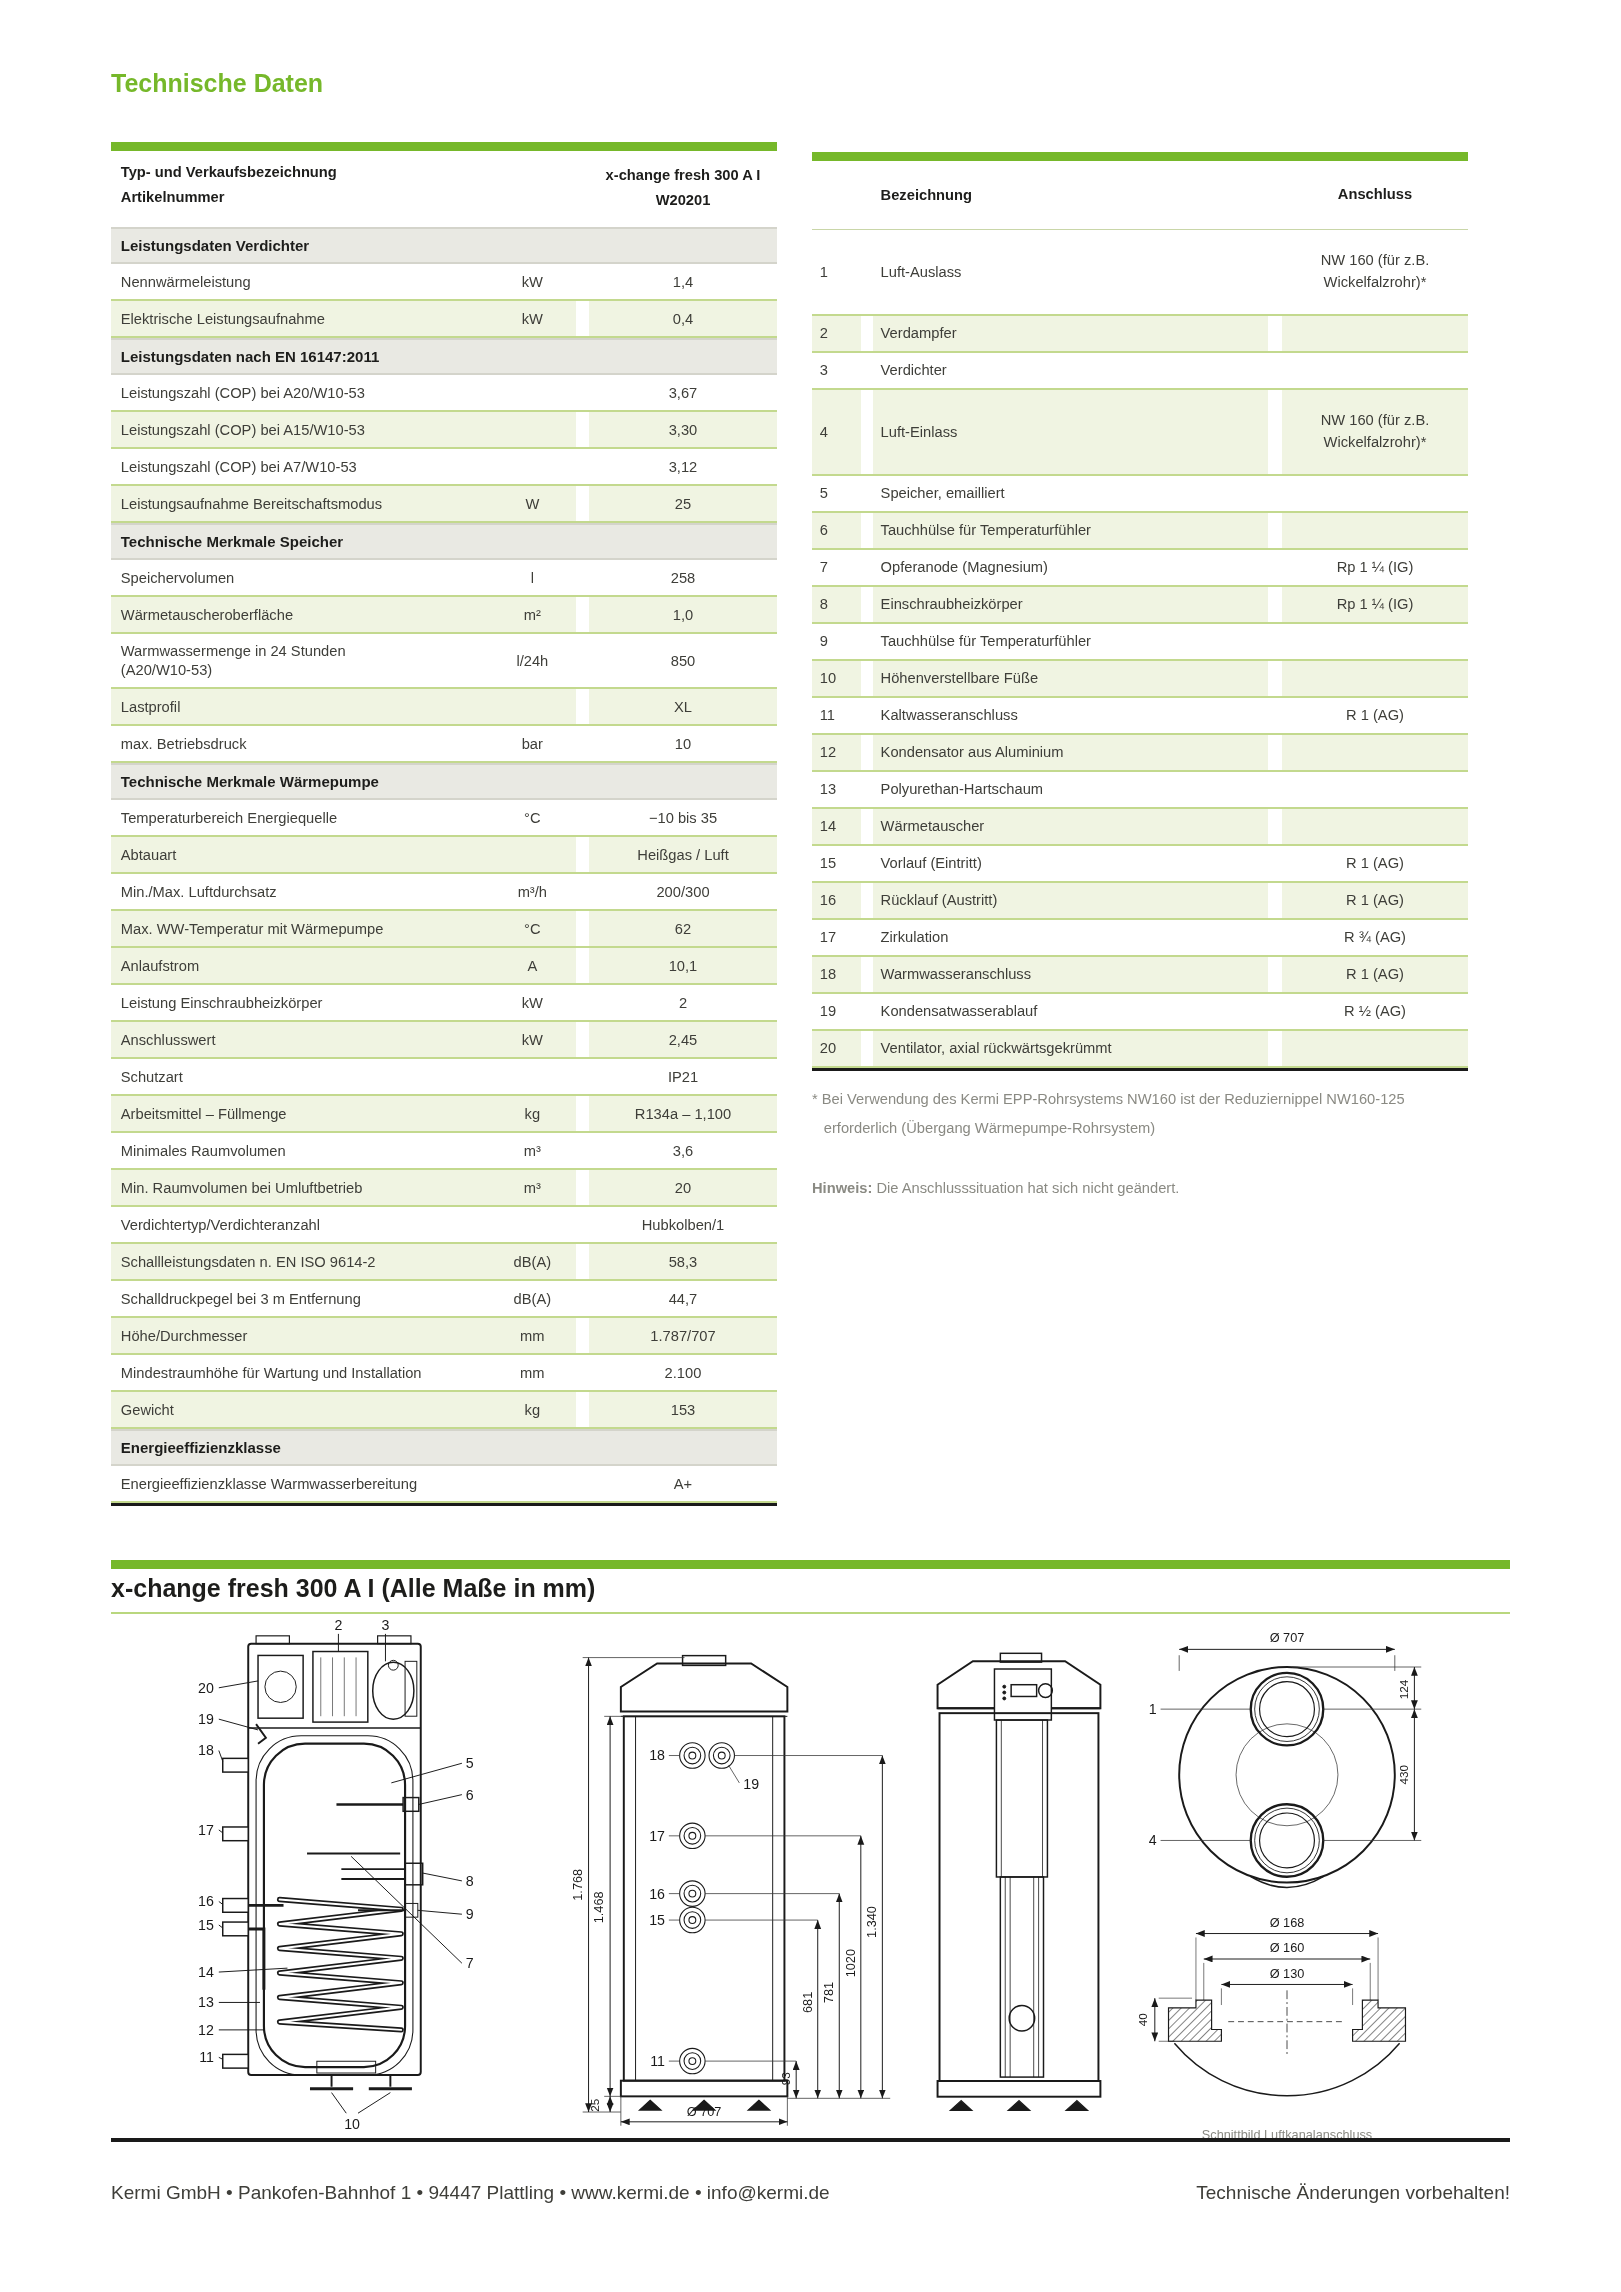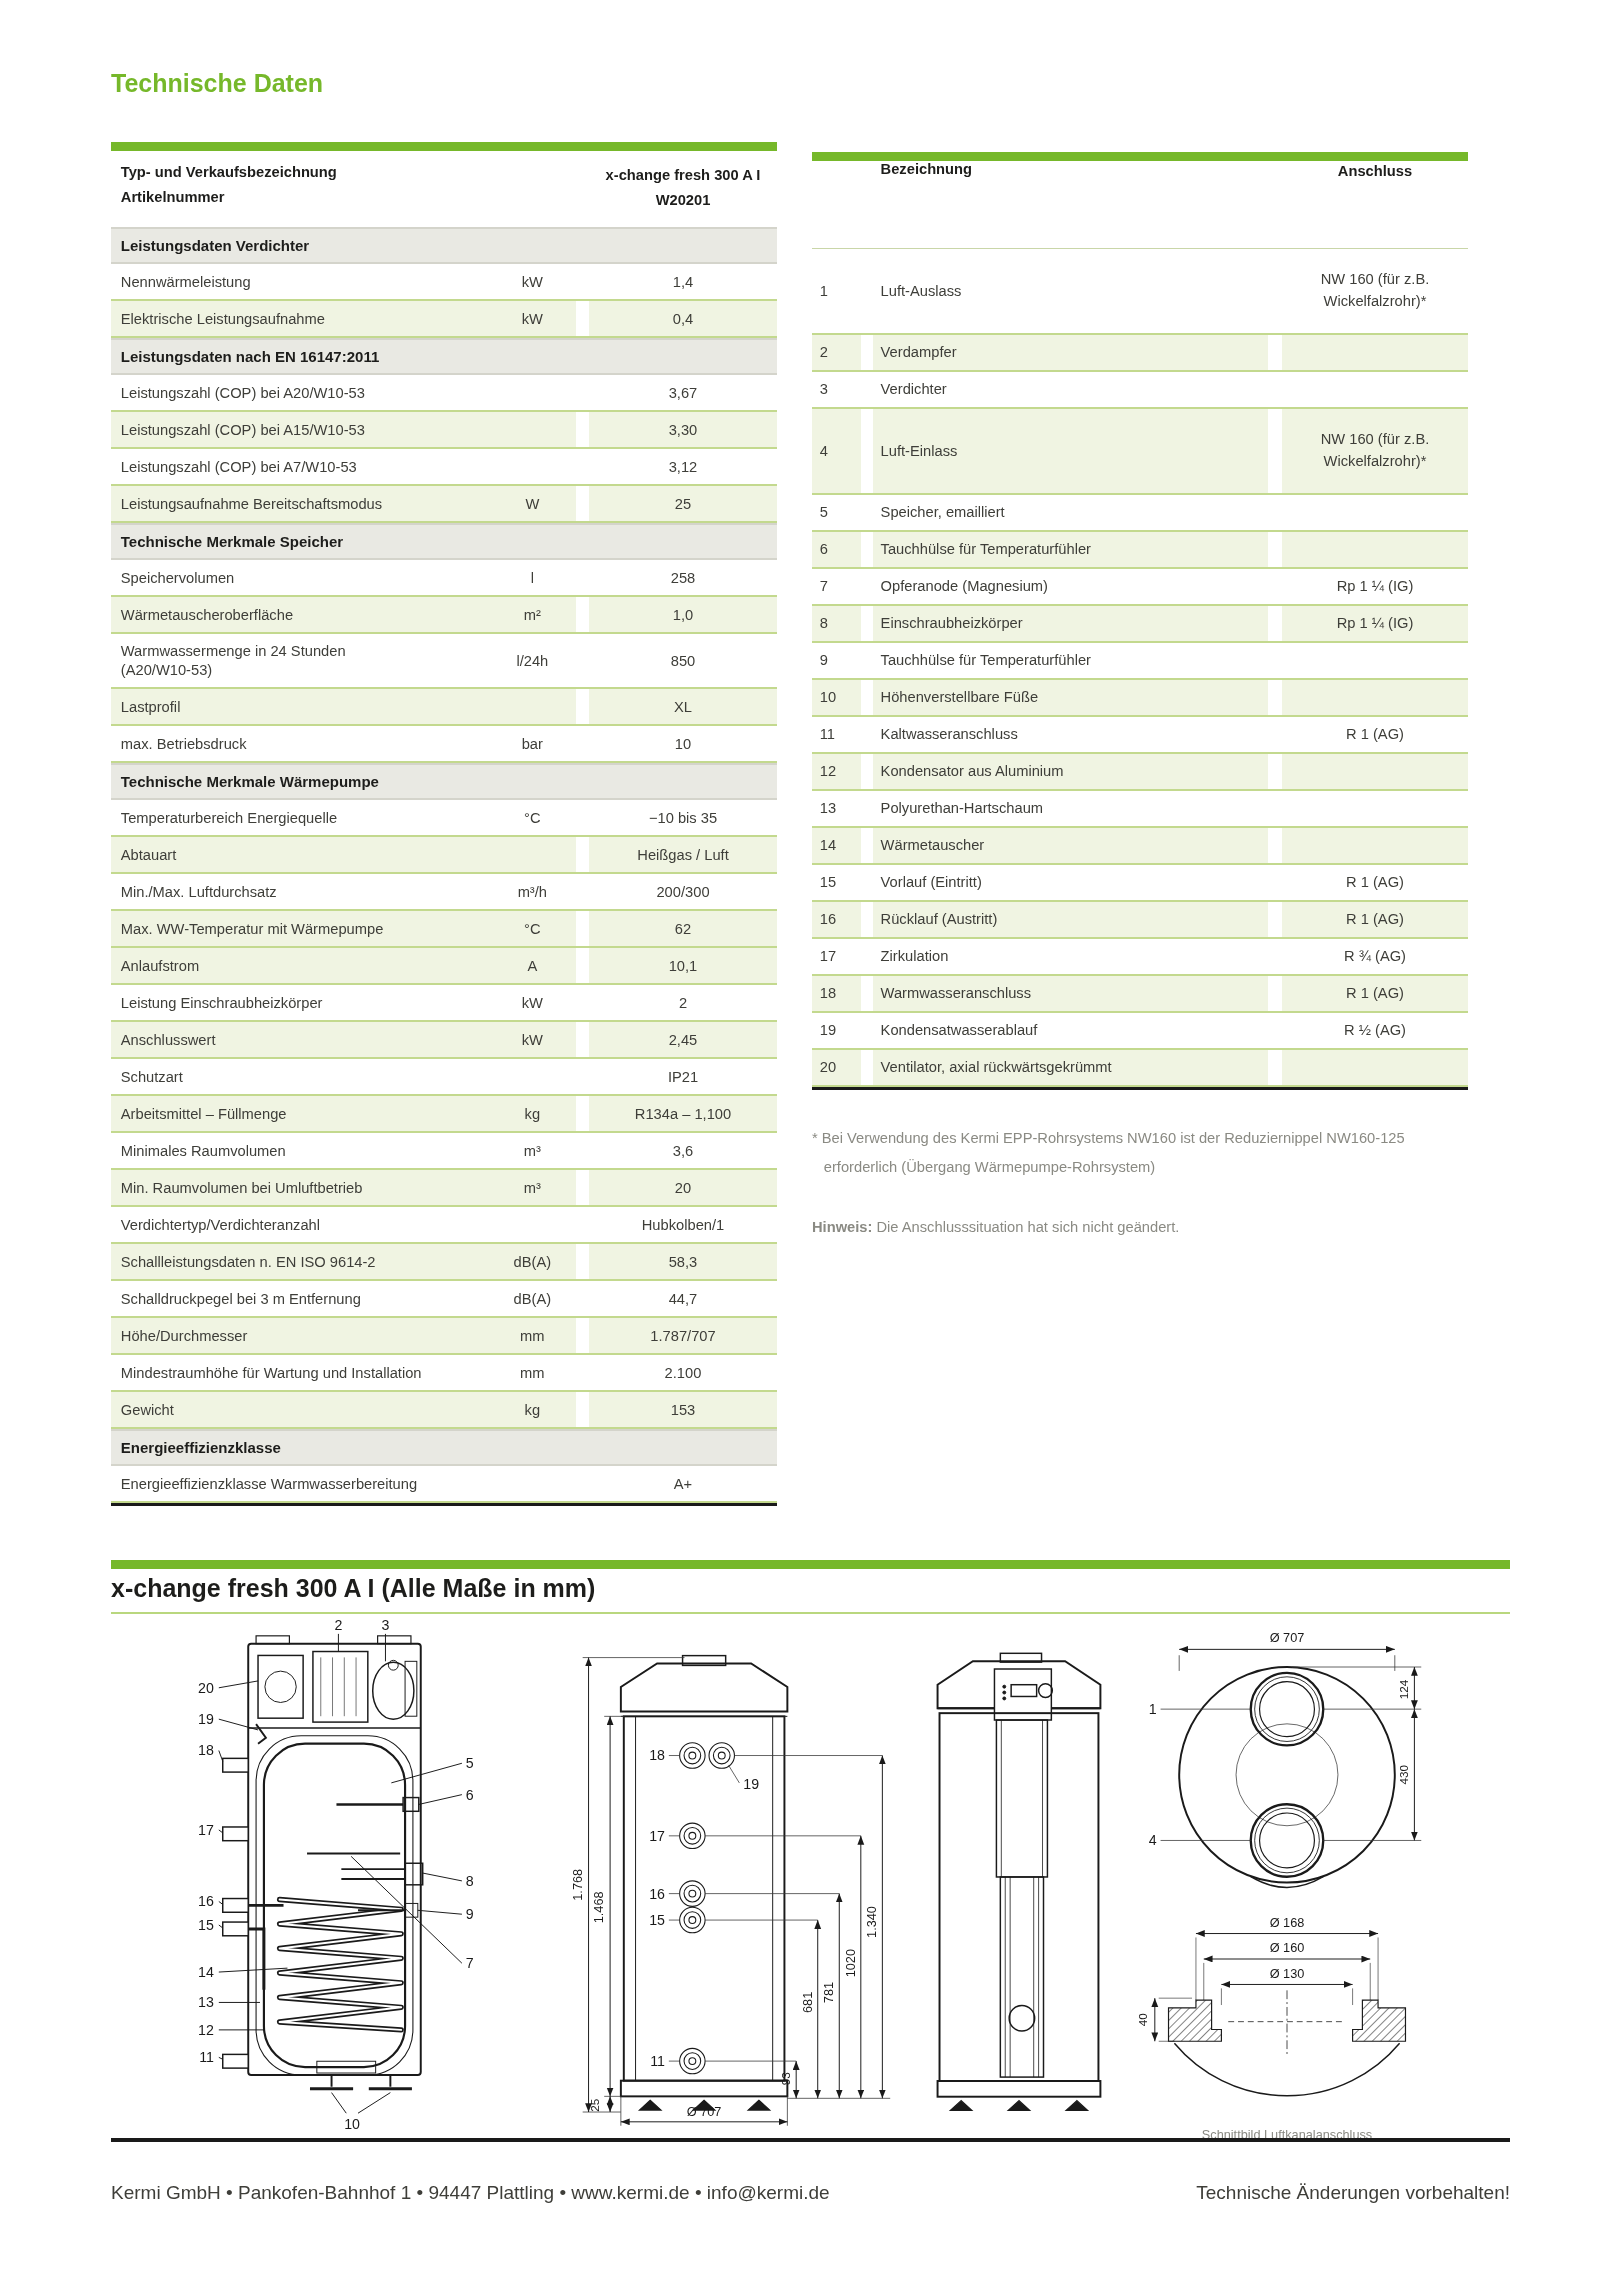--- a/index.html
+++ b/index.html
@@ -31,32 +31,32 @@
   .lrow{display:flex;height:37px;border-bottom:2px solid var(--sep)}
   .lrow.tall{height:55px}
   .lband{flex:1;display:flex;align-items:center}
   .lrow.tint .lband,.lrow.tint .lval{background:var(--tint)}
   .lsection{height:37px;background:var(--secbg);border-top:2px solid var(--secline);border-bottom:2px solid var(--secline);
     display:flex;align-items:center;padding-left:9.8px;font-weight:bold;color:var(--ink);font-size:15px}
   .blackline{height:2.9px;background:#1a1a1a}
 
   
   .rtable{position:absolute;left:812px;top:152px;width:656px;font-size:14.7px}
-  .rheader{display:flex;height:88px;align-items:flex-start;font-weight:bold;color:var(--ink);border-bottom:1px solid #c9d6a8}
+  .rheader{display:flex;height:69px;align-items:center;font-weight:bold;color:var(--ink);border-bottom:1px solid #c9d6a8}
   .rrow{display:flex;height:37px;border-bottom:2px solid var(--sep)}
   .rrow.tall{height:86px}
   .rnum{width:49px;display:flex;align-items:center;padding-left:7.8px}
   .rgap1{width:11.8px}
   .rgap2{width:13.7px}
   .rname{flex:1;display:flex;align-items:center;padding-left:7.8px}
   .ransch{width:186px;display:flex;align-items:center;justify-content:center;text-align:center;padding:0 13.7px;line-height:1.45}
   .rrow.tint .rnum,.rrow.tint .rname,.rrow.tint .ransch{background:var(--tint)}
   .rheader .rname{font-weight:bold}
   .rheader .ransch{font-weight:bold}
-  .footnote{margin-top:34px;color:var(--gray);font-size:14.7px;line-height:29px}
+  .footnote{margin-top:14px;color:var(--gray);font-size:14.7px;line-height:29px}
   .footnote .l2{display:block;padding-left:11.8px}
   .hinweis{margin-top:37px;color:var(--gray);font-size:14.7px}
   .hinweis b{color:var(--gray)}
 
   
   .drawsec{position:absolute;left:111px;top:1560px;width:1399px}
   .draw-heading{margin-top:5px;font-size:25px;font-weight:bold;color:var(--ink)}
   .thin-greenline{margin-top:8.8px;height:2px;background:#b9d77e}
   .draw-row{margin-top:4.9px;display:flex;align-items:flex-start}
   .draw-row svg{display:block}

